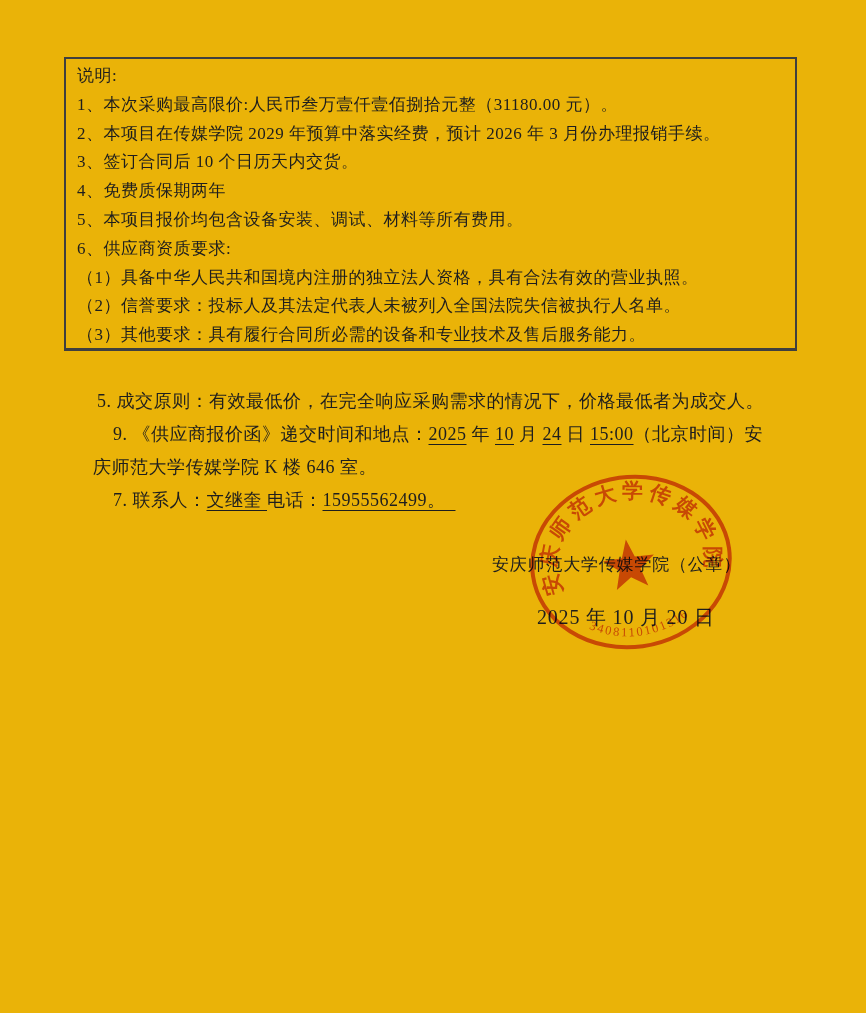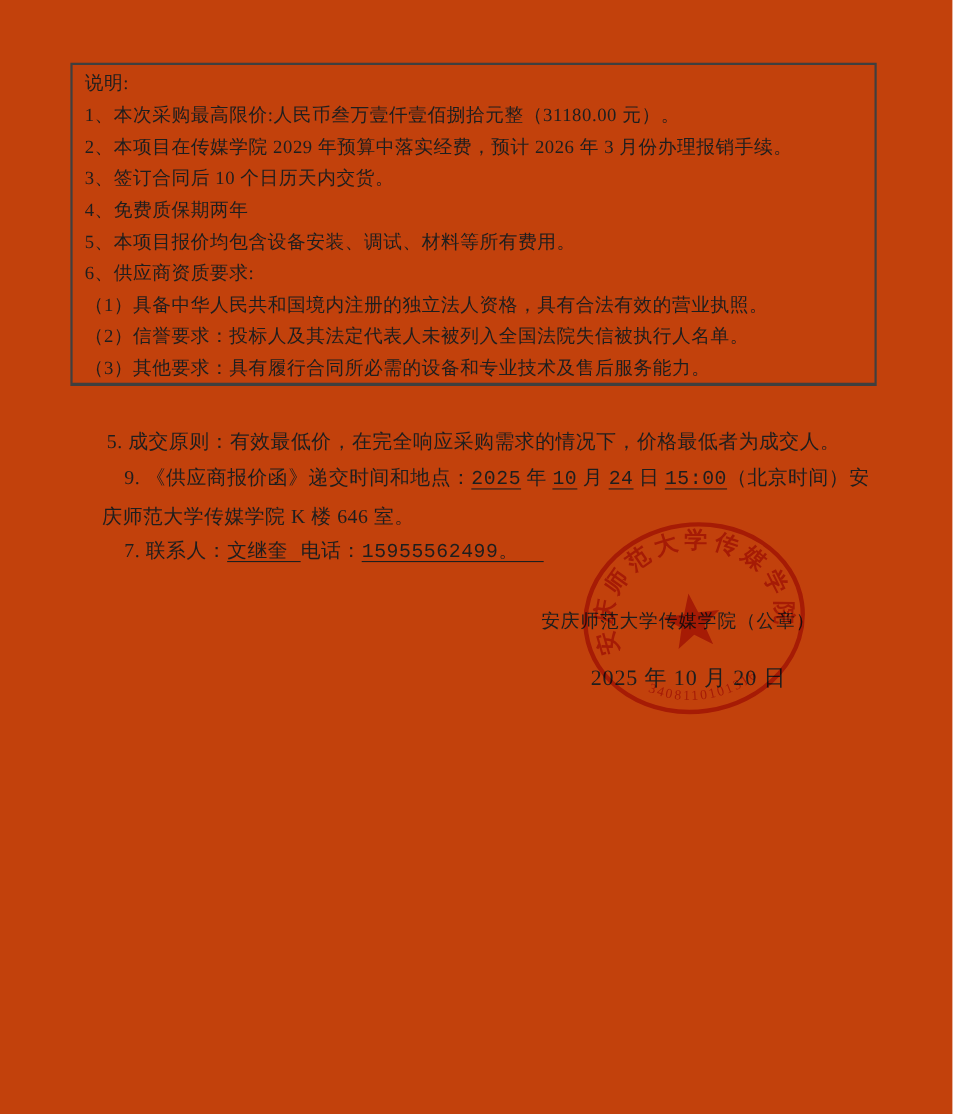--- a/index.html
+++ b/index.html
@@ -1,20 +1,20 @@
 <!DOCTYPE html>
 <html><head>
 <meta charset="utf-8">
 <style>
   html, body { margin: 0; padding: 0; background: #ffffff; }
   .page {
     position: relative;
     width: 866px;
     height: 1013px;
-    background: #c2410c;
+    background: #eab308;
     font-family: "Liberation Serif", "DejaVu Serif", serif;
     color: #1e1e1e;
     overflow: hidden;
   }
   .notice-box {
     position: absolute;
     left: 64px;
     top: 57px;
     width: 733px;
     height: 294px;
@@ -39,21 +39,20 @@
     letter-spacing: 0.5px;
     white-space: nowrap;
   }
   #term5 { left: 97px; top: 385px; text-align: center; }
   #term6 { left: 93px;  top: 418px; text-indent: 20px; }
   #term7 { left: 113px; top: 484px; }
   .u {
     text-decoration: underline;
     text-underline-offset: 4px;
     white-space: pre;
-    font-family: Liberation Mono, monospace;
   }
   .sig-line {
     position: absolute;
     left: 492px;
     top: 522px;
     font-size: 17px;
     line-height: 24px;
     letter-spacing: 0.8px;
     white-space: nowrap;
     margin-top: 31px;

